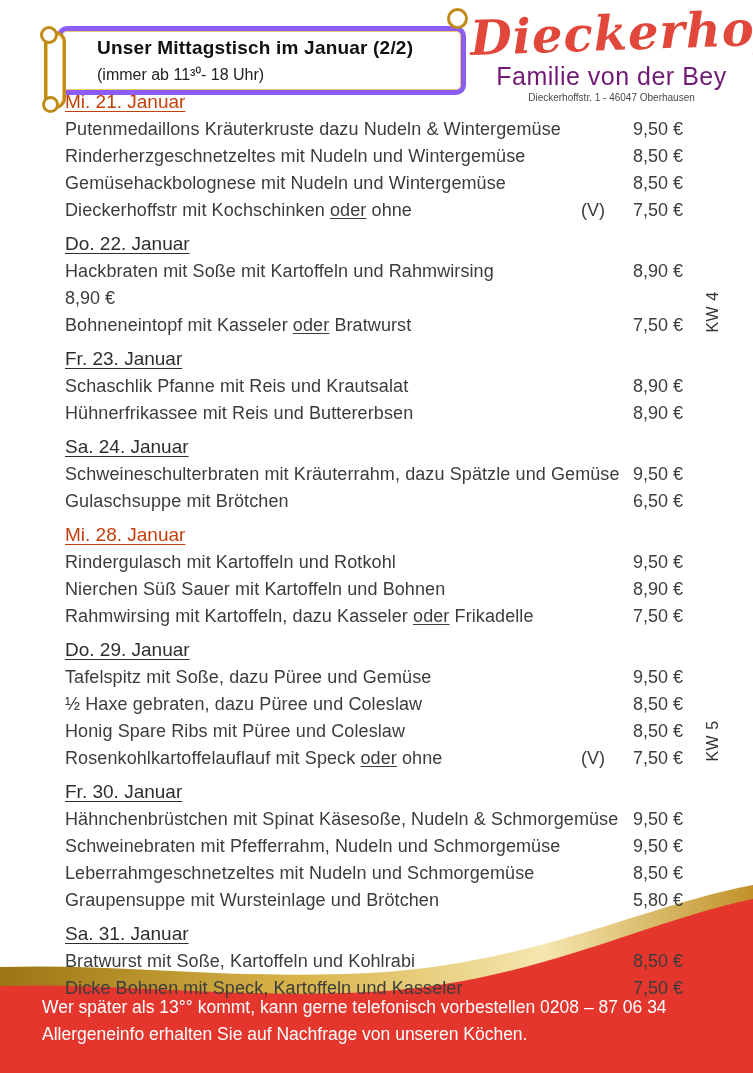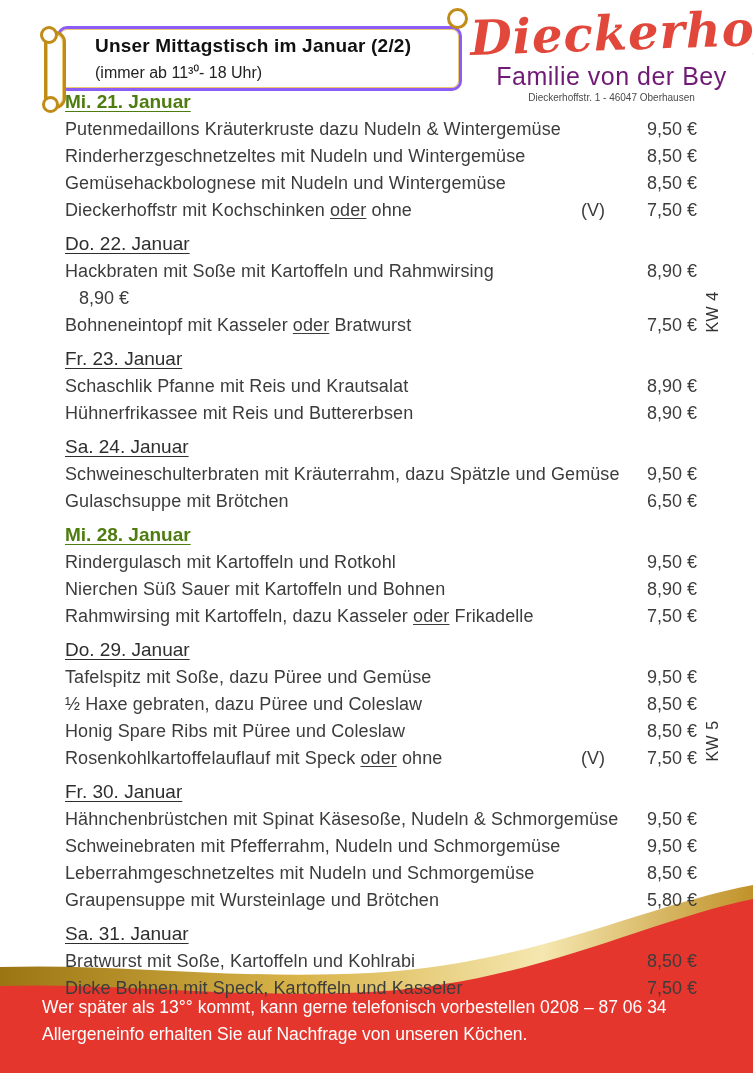--- a/index.html
+++ b/index.html
@@ -3,21 +3,21 @@
 <meta charset="utf-8">
 <style>
   html,body{margin:0;padding:0;background:#fff;}
   .page{
     position:relative;width:753px;height:1073px;background:#ffffff;
     font-family:"Liberation Sans", sans-serif;overflow:hidden;color:#3c3c3c;
   }
   
   .title-box{
     position:absolute;left:57px;top:26px;width:399px;height:59px;
-    border:3px solid #8b5cf6;border-radius:10px;background:#fff;
+    border:5px solid #8b5cf6;border-radius:10px;background:#fff;
     box-shadow:inset 0 0 0 1px #ecc96d;z-index:4;
   }
   .scroll-pill{
     position:absolute;left:44px;top:31px;width:16px;height:72px;
     border:3px solid #c08c17;border-radius:12px;background:#fff;
     box-shadow:inset 0 0 0 1px #ecc96d;z-index:5;
   }
   .curl{position:absolute;border:3px solid #c08c17;border-radius:50%;background:#fff;z-index:6;}
   .curl-tl{left:40px;top:26px;width:12px;height:12px;}
   .curl-bl{left:42px;top:96px;width:11px;height:11px;}
@@ -37,26 +37,26 @@
   .family{font-size:25px;line-height:28px;color:#701a75;letter-spacing:.5px;white-space:nowrap;}
   .address{font-size:10px;line-height:16px;color:#4a4a4a;white-space:nowrap;}
   
   .menu{position:absolute;left:65px;top:90px;width:632px;z-index:2;}
   .week + .week{margin-top:8px;}
   .day{margin-bottom:8px;}
   .day-h{
     font-size:19px;line-height:24px;color:#2e2e2e;display:inline-block;
     text-decoration:underline;text-underline-offset:3px;margin-bottom:2px;
   }
-  .day-h.bold{font-weight:bold;color:#4d7c0f;}
+  .day-h.bold{font-weight:normal;color:#c2410c;}
   .row{display:flex;align-items:baseline;font-size:18px;line-height:27px;color:#3c3c3c;}
   .dish{flex:1 1 auto;white-space:nowrap;letter-spacing:.1px;}
   .dish .u{text-decoration:underline;text-underline-offset:2px;}
   .marker{flex:0 0 auto;padding-right:28px;}
-  .price{flex:0 0 64px;text-align:right;white-space:nowrap;}
+  .price{flex:0 0 64px;white-space:nowrap;}
   
   .kw{
     position:absolute;left:684px;width:58px;height:58px;display:flex;align-items:center;justify-content:center;
     transform:rotate(-90deg);font-size:16px;color:#333;letter-spacing:.5px;z-index:2;white-space:nowrap;
   }
   .kw-4{top:283px;}
   .kw-5{top:712px;}
   
   .wave{position:absolute;left:0;bottom:0;width:753px;height:190px;z-index:1;}
   .footer-text{position:absolute;left:42px;top:994px;z-index:3;color:#ffffff;font-size:17.5px;line-height:27px;}

